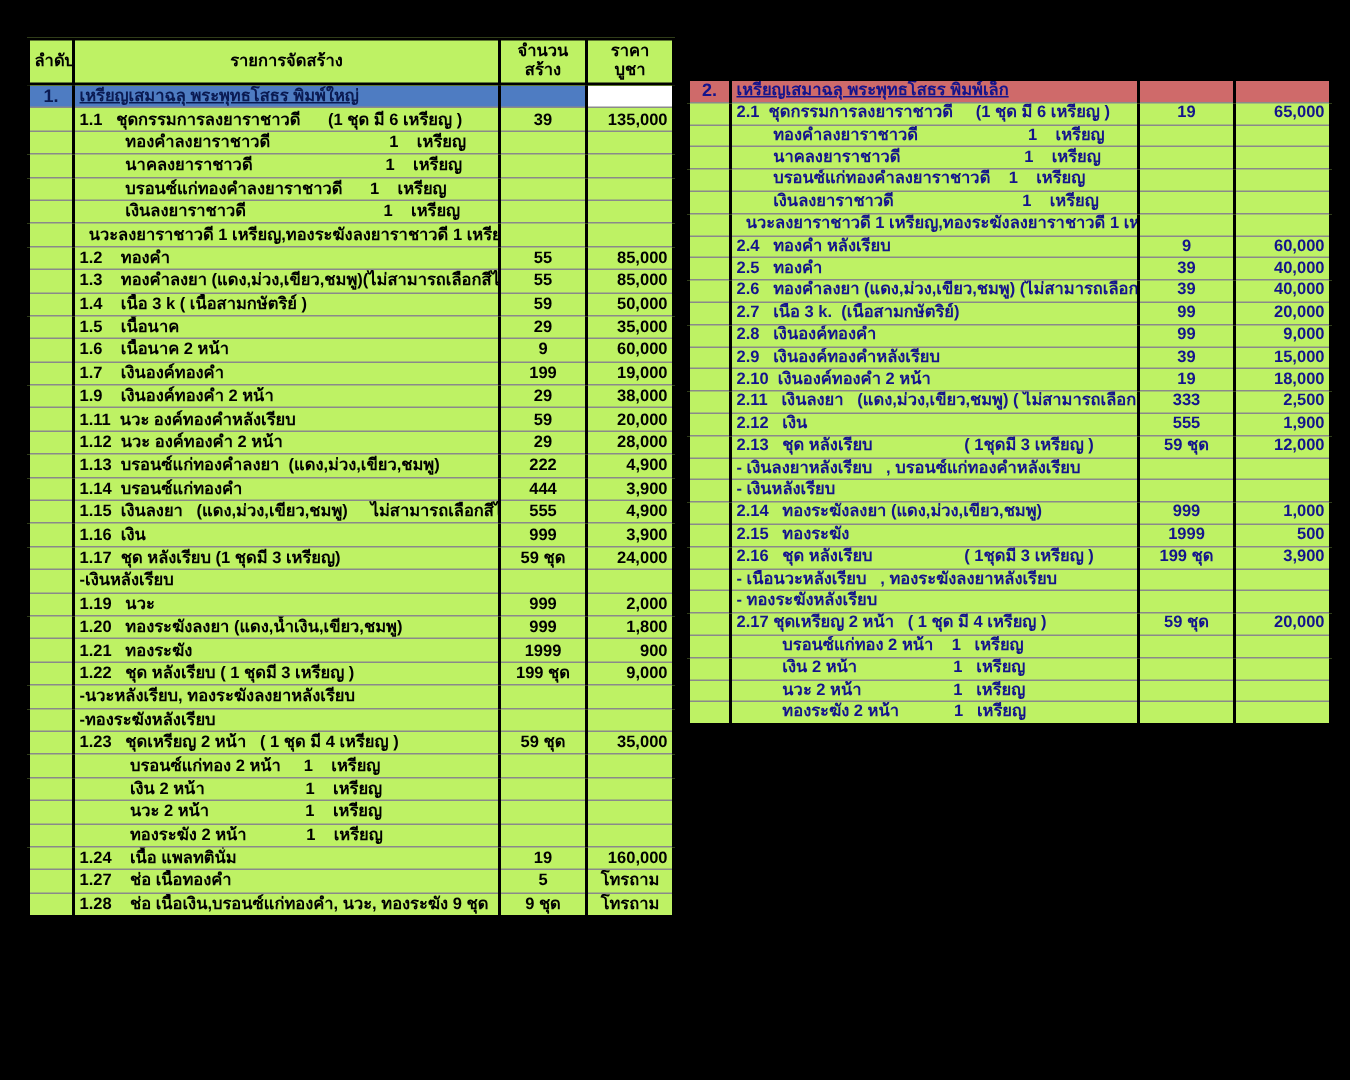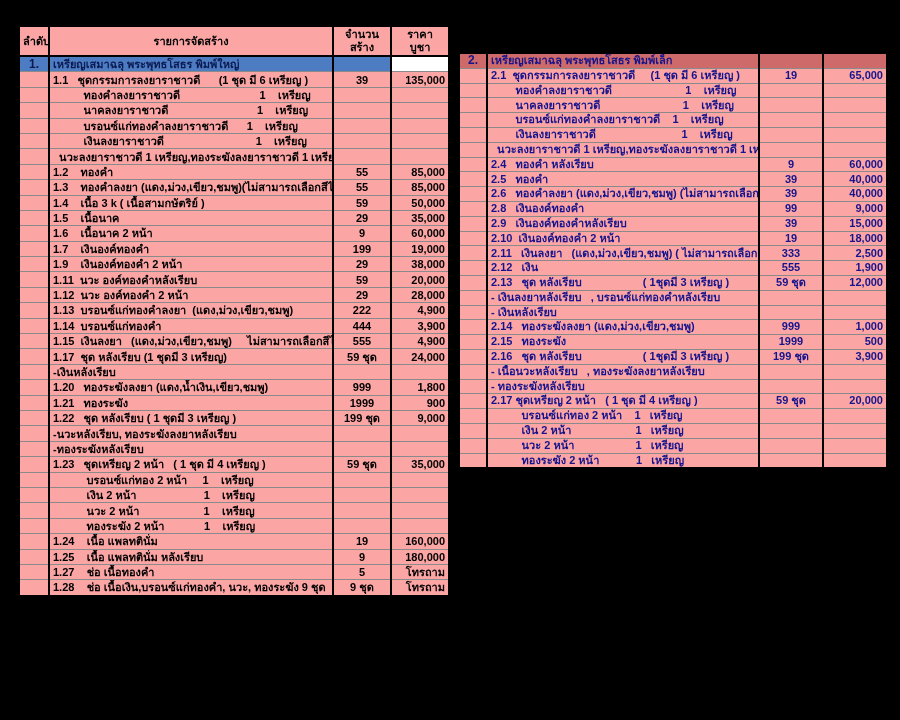--- a/index.html
+++ b/index.html
@@ -7,21 +7,21 @@
     width:900px;height:720px;
     background:var(--page-bg,#000);
     font-family:"Liberation Sans","DejaVu Sans",sans-serif;
     position:relative;overflow:hidden;
   }
   .stage{position:absolute;inset:0;}
   table.sheet{
     position:absolute;
     border-collapse:collapse;
     table-layout:fixed;
-    background:#fca5a5;
+    background:#bef264;
     border:2px solid #000;
     font-weight:bold;
     font-size:11px;
   }
   table.sheet td, table.sheet th{
     border-top:1px solid #8a8a8a;
     border-bottom:1px solid #8a8a8a;
     border-left:2px solid #000;
     border-right:2px solid #000;
     padding:0 3px;
@@ -32,26 +32,26 @@
   #tbl-left{left:18px;top:25px;width:430px;color:#000;}
   #tbl-right{left:458px;top:52px;width:428px;color:var(--right-text,#14148c);}
   #tbl-left td{height:14.4px;line-height:14px;}
   #tbl-right td{height:13.8px;line-height:13.5px;}
   #tbl-left thead th{height:28px;border-bottom:2px solid #000;text-align:center;font-size:11px;}
   th .hdr{white-space:pre-line;line-height:13px;}
   td.no{text-align:center;}
   td.item{text-align:left;}
   td.qty{text-align:center;}
   td.price{text-align:right;padding-right:13px;}
-  td.price.center{padding-right:3px;}
+  td.price.center{text-align:center;padding-right:3px;}
   
   #tbl-left tr.r-section td{background:var(--section-blue,#4e7cc2);color:#0a1a52;}
   #tbl-left tr.r-section td.price{background:#fff;}
   #tbl-right tr.r-section td{background:var(--section-red,#cf6a6a);color:#14148c;}
-  tr.r-section td.item{}
+  tr.r-section td.item{text-decoration:underline;}
   tr.r-section td.no{font-size:12px;}
 </style>
 </head>
 <body>
 
 <div class="stage">
 
   <table class="sheet" id="tbl-left">
     <colgroup>
       <col style="width:30px">
@@ -179,32 +179,44 @@
           <td class="price">3,900</td>
         </tr>
         <tr class="r-item">
           <td class="no"></td>
           <td class="item">1.15  เงินลงยา   (แดง,ม่วง,เขียว,ชมพู)     ไม่สามารถเลือกสีได้</td>
           <td class="qty">555</td>
           <td class="price">4,900</td>
         </tr>
         <tr class="r-item">
           <td class="no"></td>
+          <td class="item">1.16  เงิน</td>
+          <td class="qty">999</td>
+          <td class="price">3,900</td>
+        </tr>
+        <tr class="r-item">
+          <td class="no"></td>
           <td class="item">1.17  ชุด หลังเรียบ (1 ชุดมี 3 เหรียญ)</td>
           <td class="qty">59 ชุด</td>
           <td class="price">24,000</td>
         </tr>
         <tr class="r-note">
           <td class="no"></td>
           <td class="item">-เงินหลังเรียบ</td>
           <td class="qty"></td>
           <td class="price"></td>
         </tr>
         <tr class="r-item">
           <td class="no"></td>
+          <td class="item">1.19   นวะ</td>
+          <td class="qty">999</td>
+          <td class="price">2,000</td>
+        </tr>
+        <tr class="r-item">
+          <td class="no"></td>
           <td class="item">1.20   ทองระฆังลงยา (แดง,น้ำเงิน,เขียว,ชมพู)</td>
           <td class="qty">999</td>
           <td class="price">1,800</td>
         </tr>
         <tr class="r-item">
           <td class="no"></td>
           <td class="item">1.21   ทองระฆัง</td>
           <td class="qty">1999</td>
           <td class="price">900</td>
         </tr>
@@ -254,26 +266,20 @@
           <td class="no"></td>
           <td class="item">           ทองระฆัง 2 หน้า             1    เหรียญ</td>
           <td class="qty"></td>
           <td class="price"></td>
         </tr>
         <tr class="r-item">
           <td class="no"></td>
           <td class="item">1.24    เนื้อ แพลทตินั่ม</td>
           <td class="qty">19</td>
           <td class="price">160,000</td>
-        </tr>
-        <tr class="r-item">
-          <td class="no"></td>
-          <td class="item">1.25    เนื้อ แพลทตินั่ม หลังเรียบ</td>
-          <td class="qty">9</td>
-          <td class="price">180,000</td>
         </tr>
         <tr class="r-item">
           <td class="no"></td>
           <td class="item">1.27    ช่อ เนื้อทองคำ</td>
           <td class="qty">5</td>
           <td class="price center">โทรถาม</td>
         </tr>
         <tr class="r-item">
           <td class="no"></td>
           <td class="item">1.28    ช่อ เนื้อเงิน,บรอนซ์แก่ทองคำ, นวะ, ทองระฆัง 9 ชุด</td>
@@ -346,20 +352,26 @@
           <td class="price">40,000</td>
         </tr>
         <tr class="r-item">
           <td class="no"></td>
           <td class="item">2.6   ทองคำลงยา (แดง,ม่วง,เขียว,ชมพู) (ไม่สามารถเลือกสีได้)</td>
           <td class="qty">39</td>
           <td class="price">40,000</td>
         </tr>
         <tr class="r-item">
           <td class="no"></td>
+          <td class="item">2.7   เนื้อ 3 k.  (เนื้อสามกษัตริย์)</td>
+          <td class="qty">99</td>
+          <td class="price">20,000</td>
+        </tr>
+        <tr class="r-item">
+          <td class="no"></td>
           <td class="item">2.8   เงินองค์ทองคำ</td>
           <td class="qty">99</td>
           <td class="price">9,000</td>
         </tr>
         <tr class="r-item">
           <td class="no"></td>
           <td class="item">2.9   เงินองค์ทองคำหลังเรียบ</td>
           <td class="qty">39</td>
           <td class="price">15,000</td>
         </tr>

